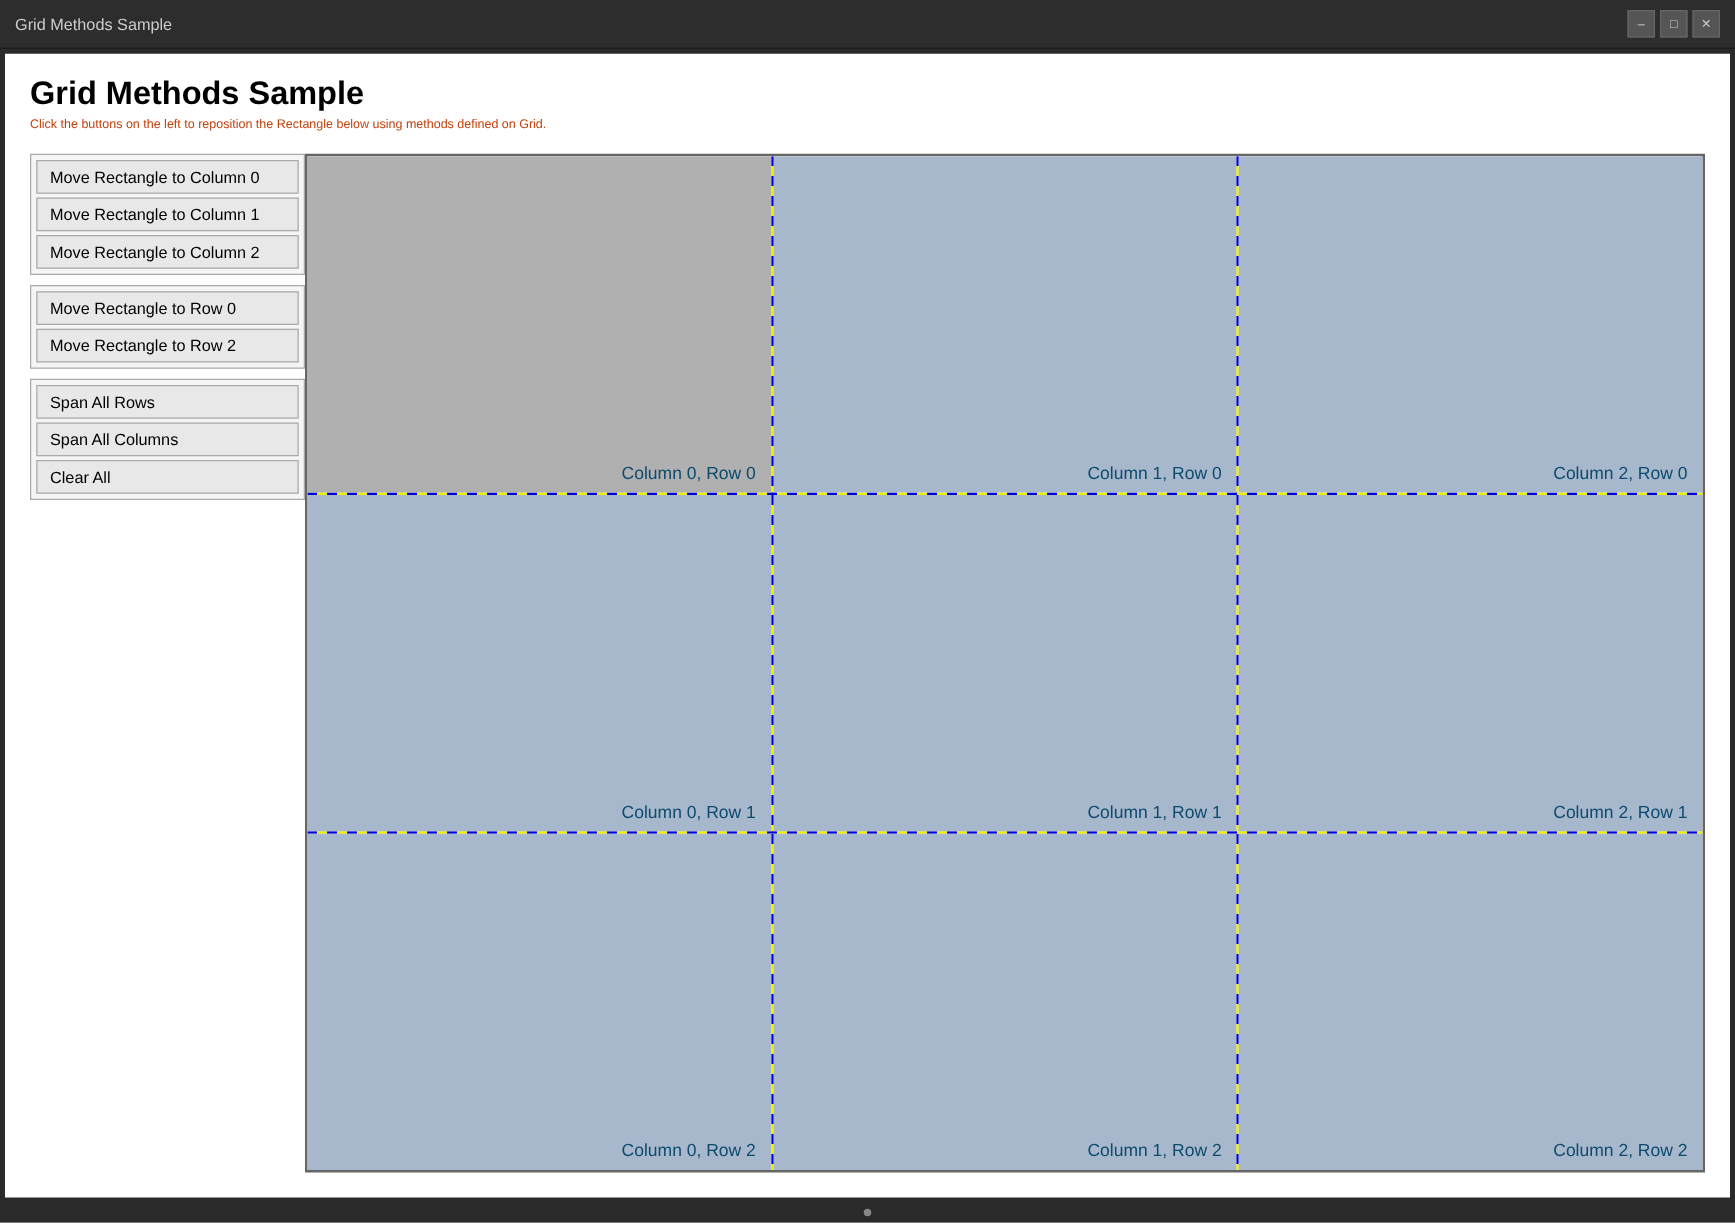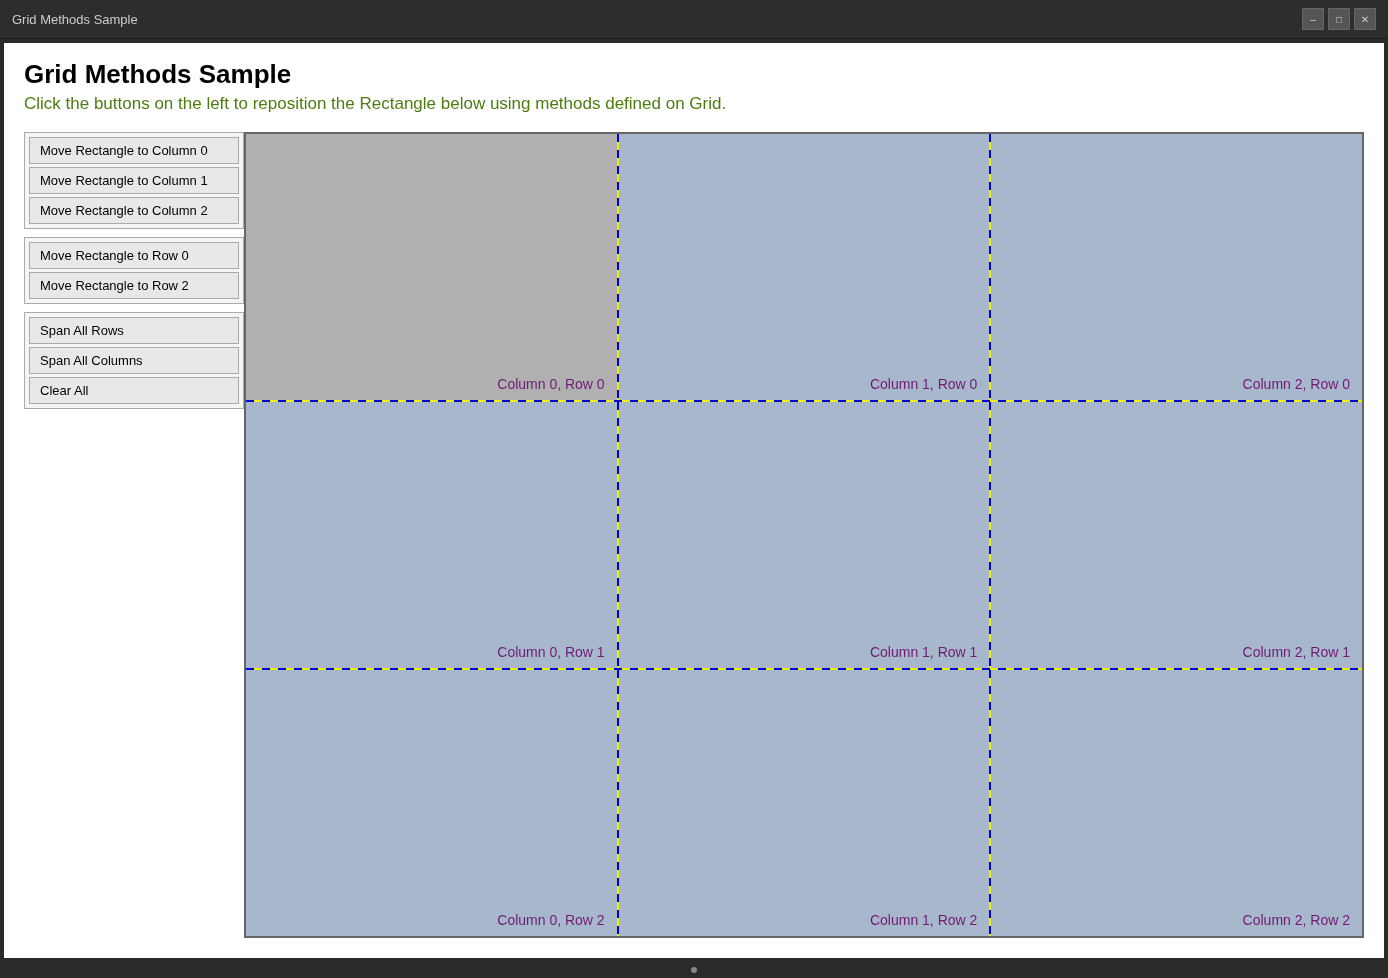--- a/index.html
+++ b/index.html
@@ -60,22 +60,22 @@
     }
 
     .page-title {
       font-size: 26px;
       font-weight: bold;
       color: #000;
       margin-bottom: 4px;
     }
 
     .page-subtitle {
-      font-size: 17px;
-      color: #4d7c0f;
+      font-size: 10px;
+      color: #c2410c;
     }
 
     
     .content-area {
       display: flex;
       flex: 1;
       padding: 10px 20px 20px 20px;
       gap: 0;
       overflow: hidden;
       justify-content: center;
@@ -171,21 +171,21 @@
       border: 2px solid #666;
     }
 
     .grid-cell {
       border: none;
       display: flex;
       align-items: flex-end;
       justify-content: flex-end;
       padding: 8px 12px;
       font-size: 14px;
-      color: #701a75;
+      color: #0c4a6e;
     }
 
     .v-sep {
       background: repeating-linear-gradient(
         180deg,
         #0000dd 0px, #0000dd 8px,
         #eeee00 8px, #eeee00 16px
       );
     }
 

